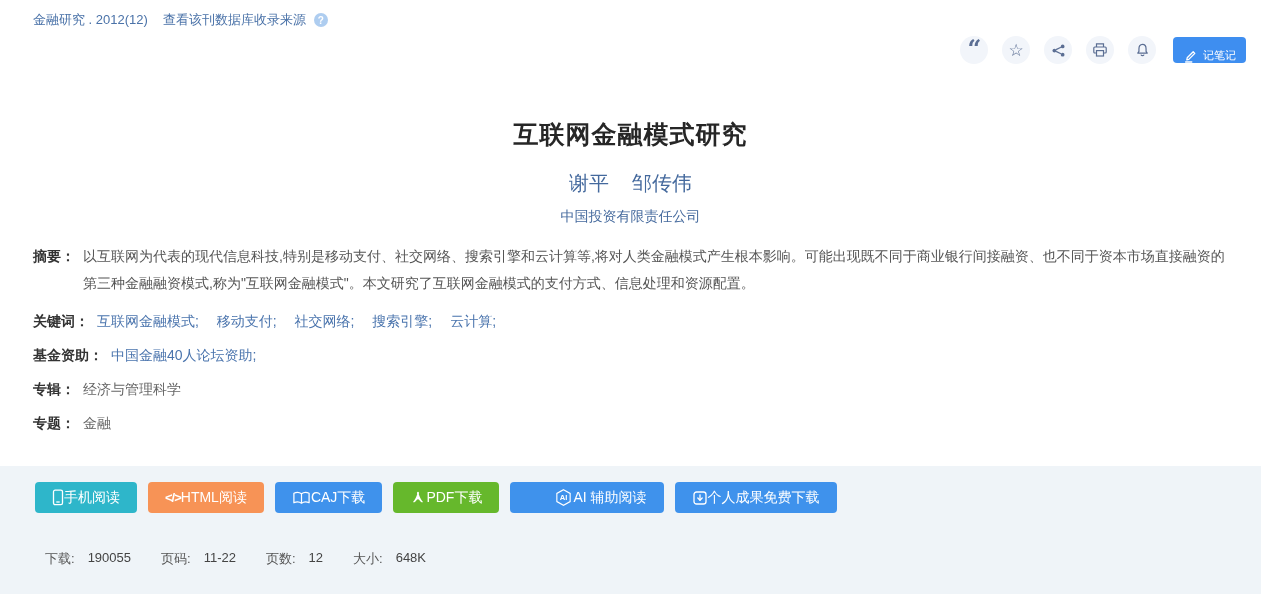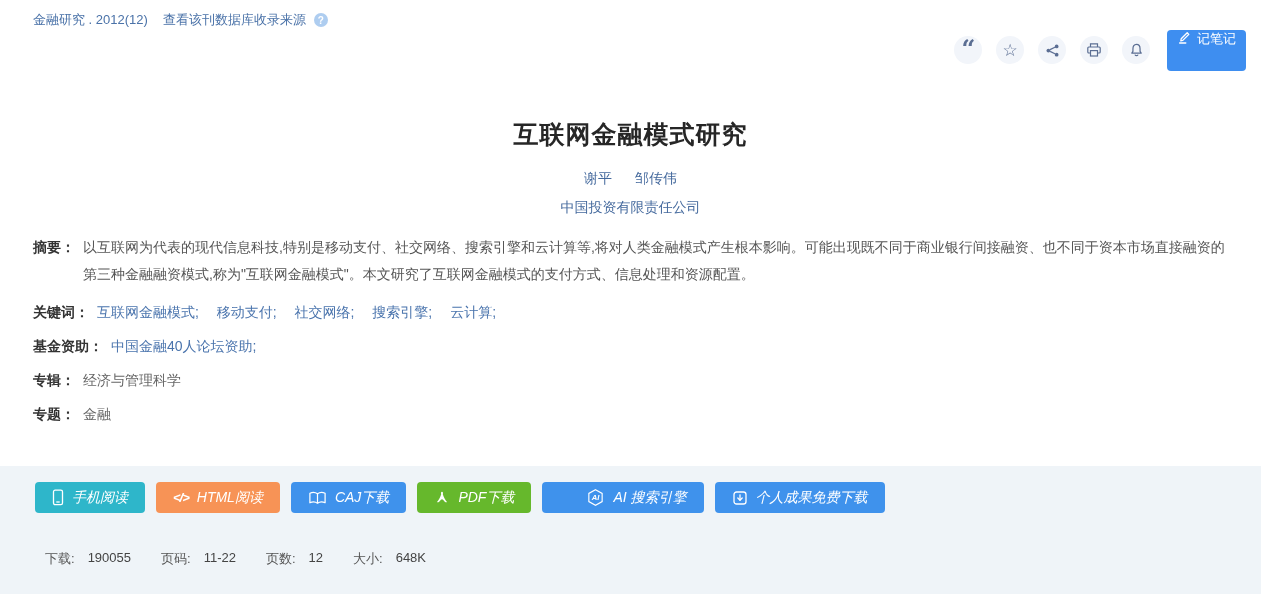--- a/index.html
+++ b/index.html
@@ -31,32 +31,32 @@
   .icon-circle {
     width:28px; height:28px; border-radius:50%; background:#f2f5fa;
     display:flex; align-items:center; justify-content:center; cursor:pointer;
   }
   .quote-glyph {
     font-family:"DejaVu Serif",serif; font-weight:bold; color:#5b6e93;
     font-size:24px; line-height:10px; height:12px; letter-spacing:-1px;
   }
   .star-glyph { color:#5b6e93; font-size:17px; line-height:17px; }
   .note-btn {
-    margin-left:3px; height:41px; background:#3e8ef0; border-radius:4px;
-    display:flex; align-items:flex-start; gap:6px; padding:0 10px;
-    color:#fff; font-size:13px; cursor:pointer; border:none;
+    margin-left:3px; height:26px; background:#3e8ef0; border-radius:4px;
+    display:flex; align-items:flex-end; gap:6px; padding:0 10px;
+    color:#fff; font-size:11px; cursor:pointer; border:none;
   }
 
   
   .title {
     margin-top:54px; text-align:center; font-size:25px; line-height:32px;
     font-weight:bold; color:#262626; letter-spacing:1px;
   }
   .authors {
-    margin-top:20px; text-align:center; font-size:14px; color:#44699d;
+    margin-top:20px; text-align:center; font-size:20px; color:#44699d;
     display:flex; justify-content:center; gap:23px;
   }
   .authors span { cursor:pointer; }
   .affiliation { margin-top:11px; text-align:center; font-size:14px; color:#44699d; }
   .affiliation span { cursor:pointer; }
 
   
   .meta { margin:17px 25px 0 33px; font-size:14px; }
   .meta-row { display:flex; margin-top:14px; line-height:20px; }
   .meta-row.first { margin-top:4px; line-height:27px; }
@@ -67,22 +67,22 @@
   .fund-link { color:#4a74ad; cursor:pointer; }
 
   
   .footer-band {
     position:absolute; left:0; right:0; top:466px; bottom:0;
     background:#eff4f8; padding:16px 0 0 35px;
   }
   .btn-row { display:flex; gap:11px; }
   .action-btn {
     height:31px; border:none; border-radius:4px; color:#fff; font-size:14px;
-    display:flex; align-items:center; justify-content:center; gap:8px;
-    padding:0 17px; cursor:pointer; font-family:inherit;font-style:italic;
+    display:flex; align-items:center; justify-content:center; gap:0;
+    padding:0 17px; cursor:pointer; font-family:inherit;
   }
   .code-glyph { font-weight:bold; font-size:13px; letter-spacing:-1px; }
   .stats-row {
     margin-top:37px; padding-left:10px; display:flex; gap:30px;
     font-size:13px; color:#555;
   }
   .stat-item { display:flex; gap:13px; }
   .stat-value { color:#444; }
 </style>
 </head>
@@ -211,21 +211,21 @@
           <path d="M8 1.8 C7.1 1.8 6.7 2.7 7.2 4.3 C6.4 7 5 9.7 3 12.1 C4.1 12.7 5.3 12 6.7 10 C7.6 9 8.4 9 9.3 10 C10.7 12 11.9 12.7 13 12.1 C11 9.7 9.6 7 8.8 4.3 C9.3 2.7 8.9 1.8 8 1.8 Z"></path>
         </svg>
         <span>PDF下载</span>
       </button>
 
       <button class="action-btn" style="background: rgb(63, 146, 236); padding-left: 44px;">
         <svg width="19" height="19" viewBox="0 0 20 20" fill="none" stroke="#fff" stroke-width="1.2">
           <polygon points="10,1.8 17,5.7 17,14.3 10,18.2 3,14.3 3,5.7"></polygon>
           <text x="10" y="13" font-size="8" fill="#fff" stroke="none" text-anchor="middle" font-weight="bold" font-family="Liberation Sans, sans-serif">AI</text>
         </svg>
-        <span>AI 搜索引擎</span>
+        <span>AI 辅助阅读</span>
       </button>
 
       <button class="action-btn" style="background: rgb(63, 146, 236);">
         <svg width="16" height="16" viewBox="0 0 16 16" fill="none" stroke="#fff" stroke-width="1.3" stroke-linecap="round" stroke-linejoin="round">
           <rect x="2" y="2" width="12" height="12" rx="2.6"></rect>
           <line x1="8" y1="4.8" x2="8" y2="10"></line>
           <polyline points="5.8,8 8,10.2 10.2,8"></polyline>
         </svg>
         <span>个人成果免费下载</span>
       </button>

